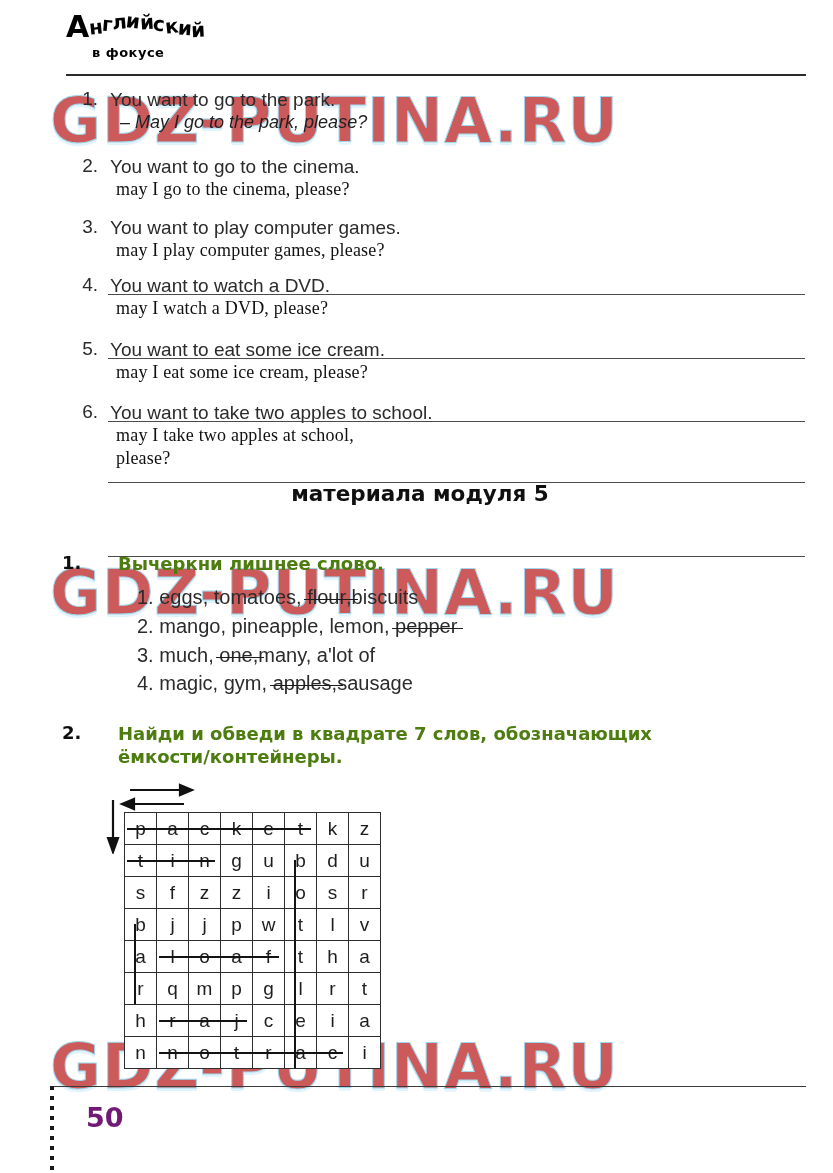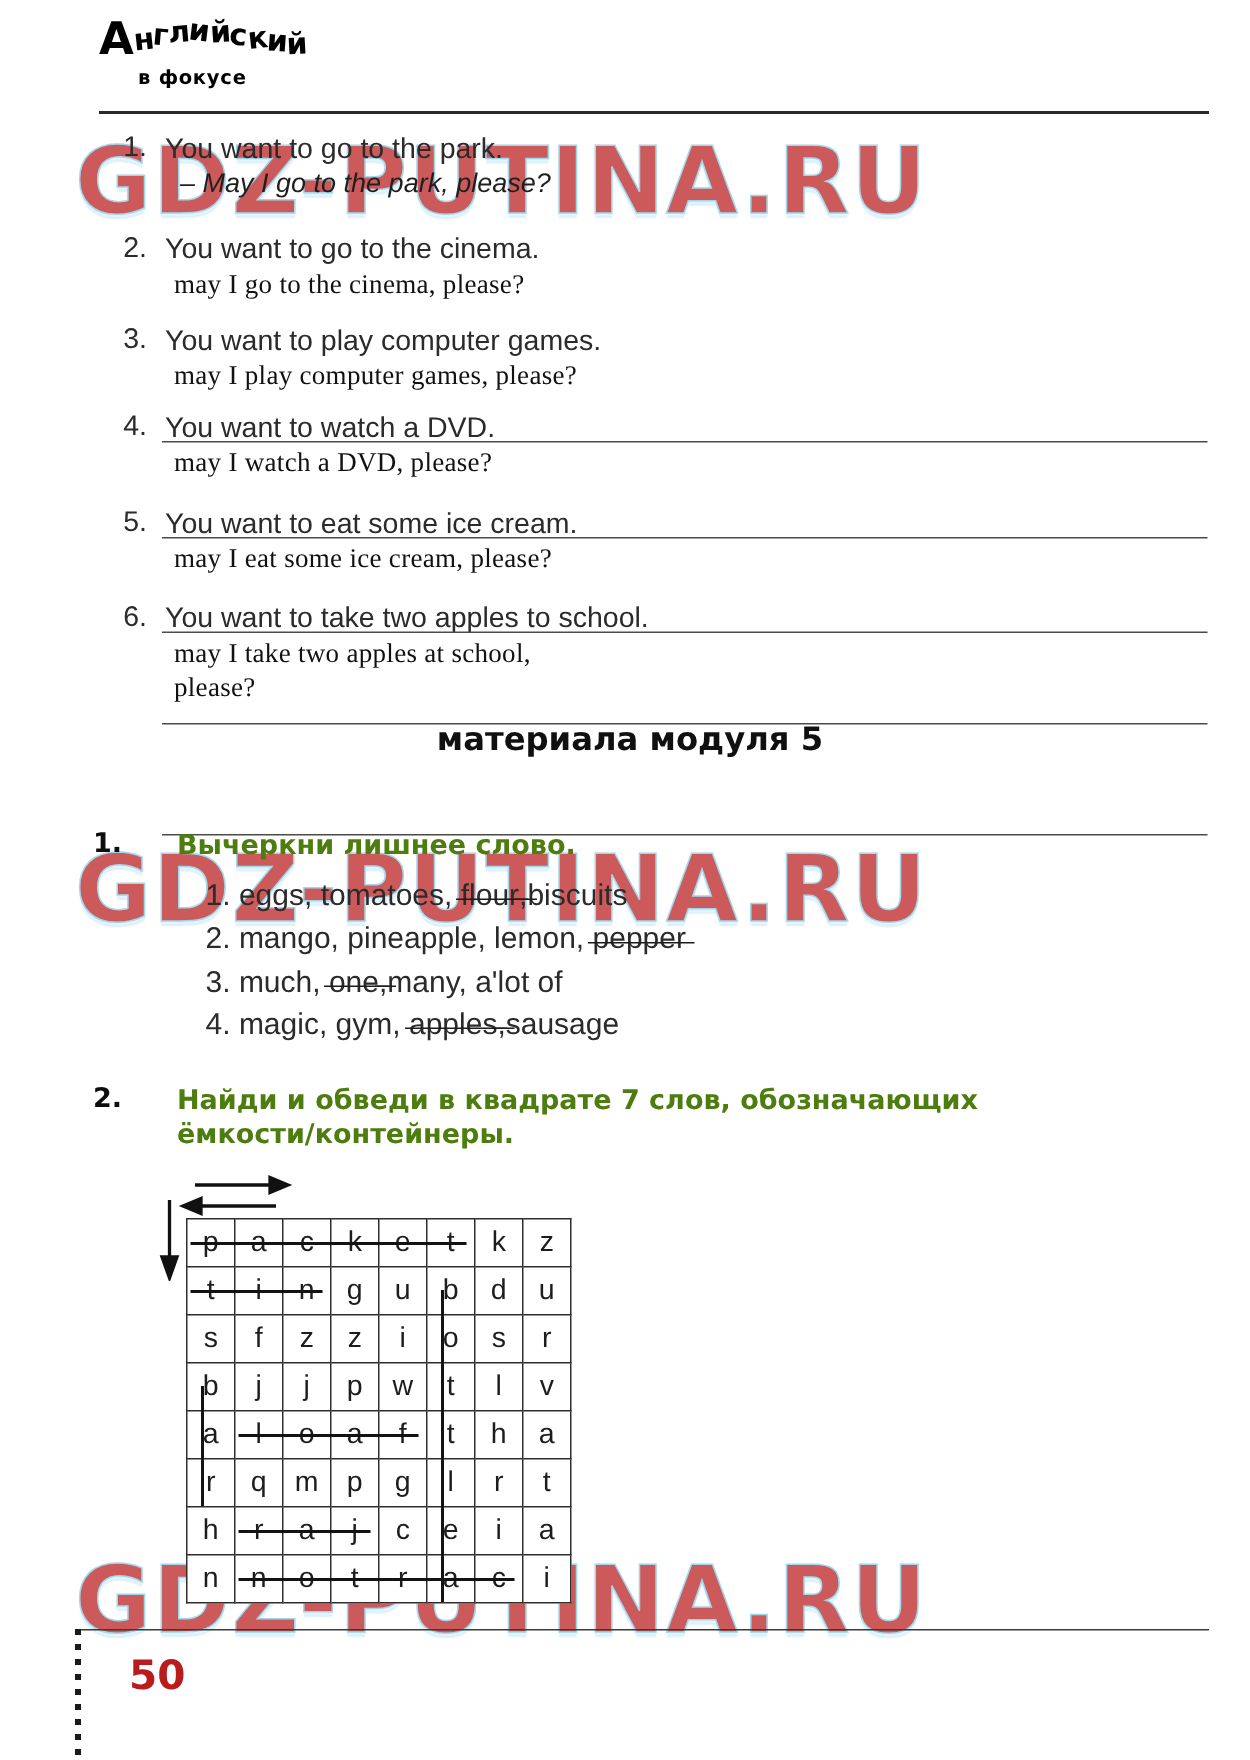--- a/index.html
+++ b/index.html
@@ -258,21 +258,21 @@
     border-top: 1.5px solid #3a3a3a;
     z-index: 6;
   }
   .page-number {
     position: absolute;
     left: 86px;
     top: 1102px;
     font-family: "DejaVu Sans", sans-serif;
     font-weight: 700;
     font-size: 27px;
-    color: #b91c1c;
+    color: #701a75;
     z-index: 8;
   }
   .binding-dots {
     position: absolute;
     left: 50px;
     top: 1086px;
     width: 5px;
     height: 87px;
     z-index: 8;
   }

